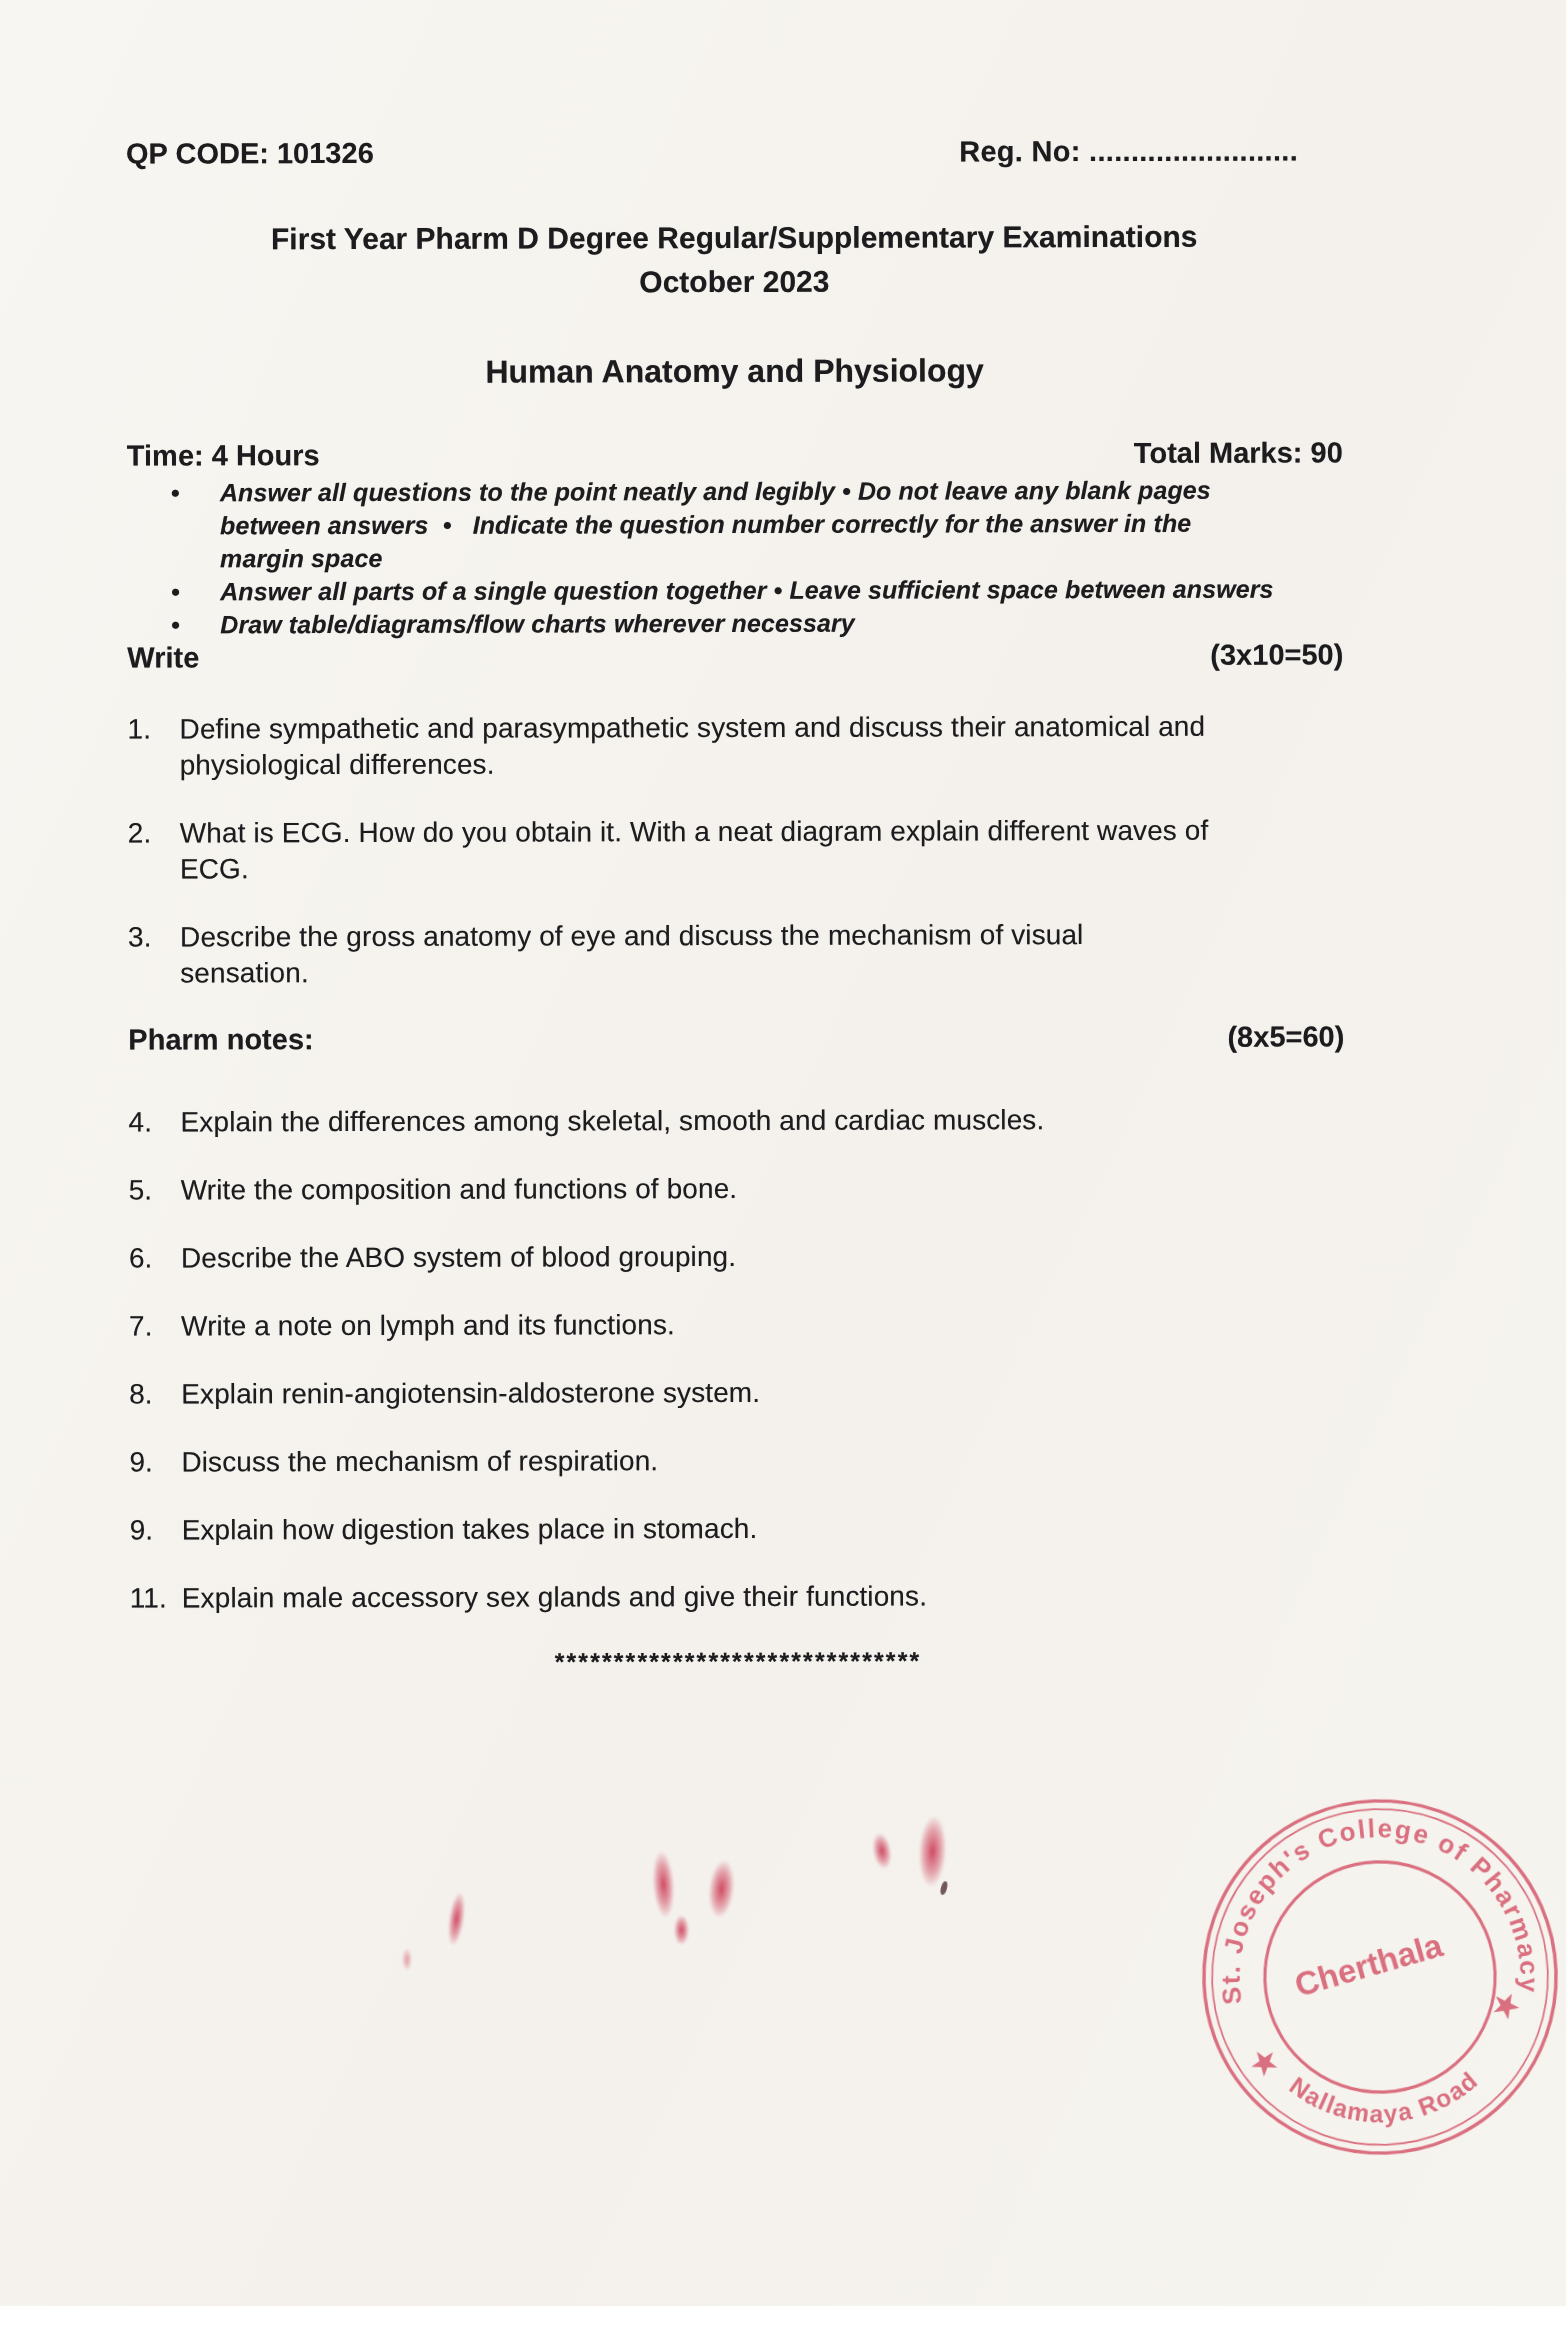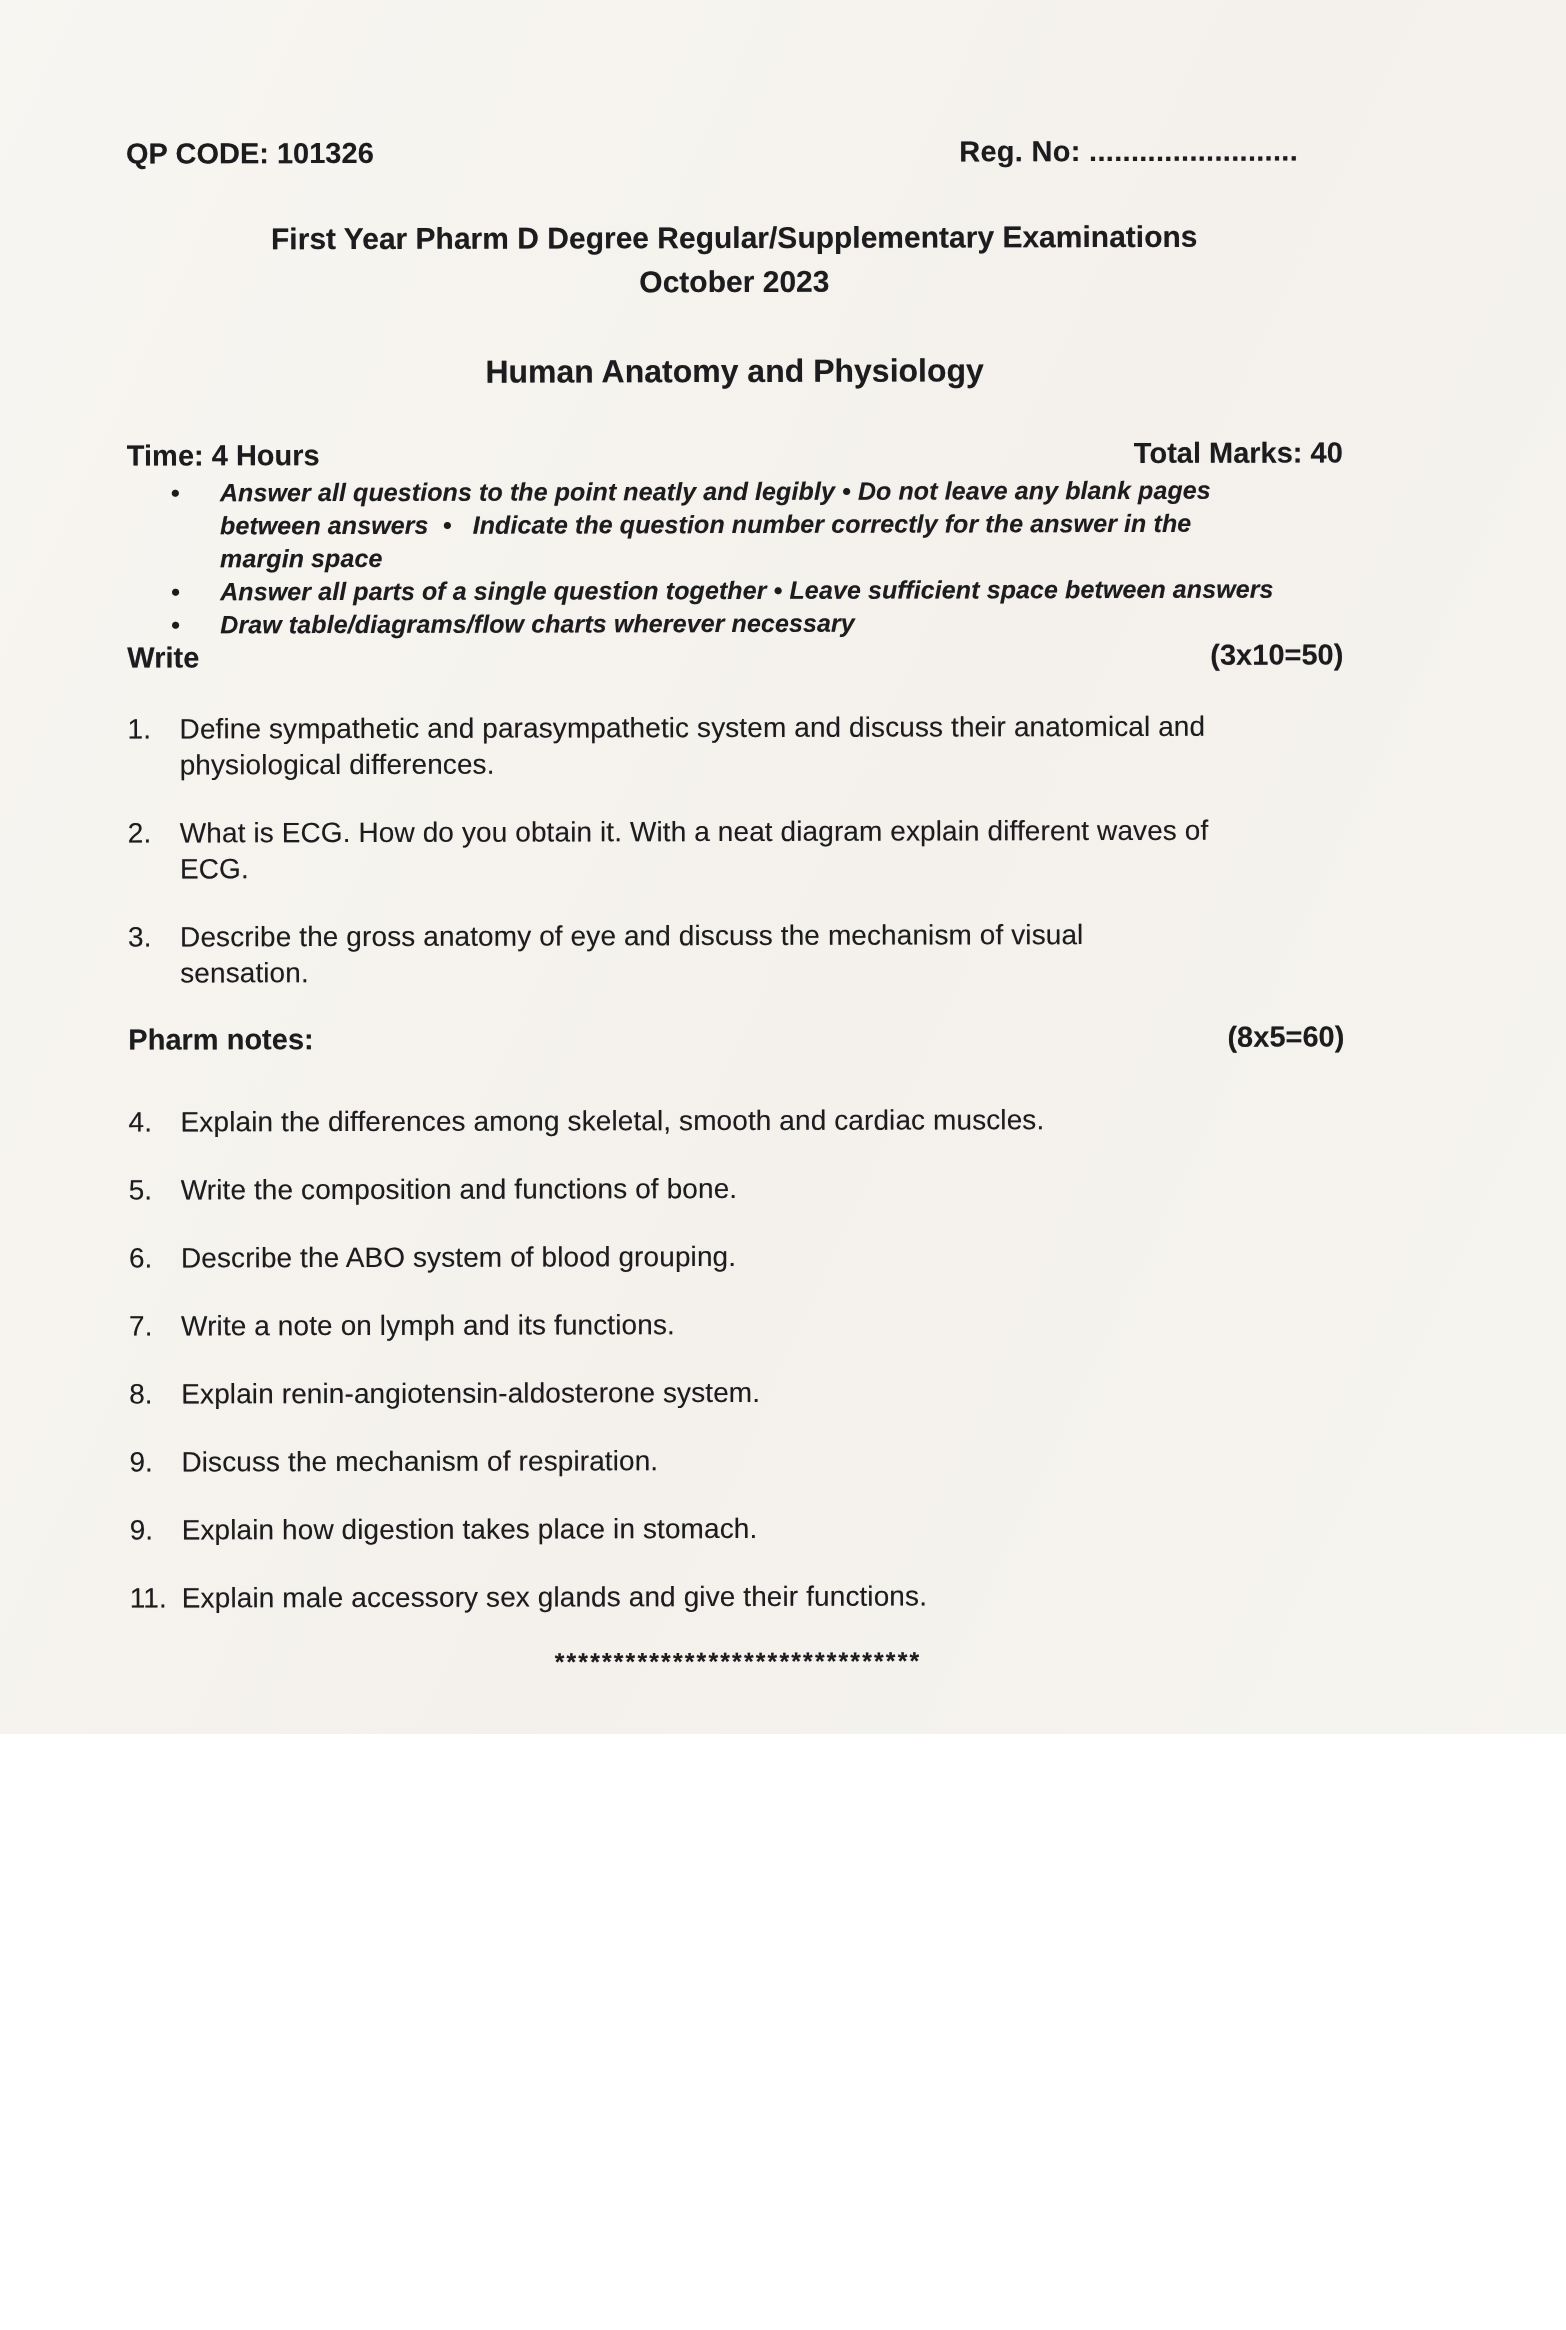--- a/index.html
+++ b/index.html
@@ -1,18 +1,18 @@
 <!DOCTYPE html>
 <html style="font-size:11px"><head>
 <meta charset="utf-8">
 <style>
   html,body{margin:0;padding:0;}
   .page{
     position:relative;
-    width:1567px;height:1734px;
+    width:1567px;height:2306px;
     background:linear-gradient(115deg,#f8f6f2 0%,#f4f1ec 55%,#f6f4ef 100%);
     font-family:"Liberation Sans",sans-serif;
     color:#1c1c1e;
     overflow:hidden;
   }
   .content{
     position:absolute;left:128px;top:136px;width:1216px;
     transform:rotate(-0.15deg);
     text-shadow:0 0 0.7px rgba(25,25,28,.4);
   }
@@ -73,21 +73,21 @@
 
     <div class="title-block">
       <div>First Year Pharm D Degree Regular/Supplementary Examinations</div>
       <div>October 2023</div>
     </div>
 
     <div class="subject">Human Anatomy and Physiology</div>
 
     <div class="meta-row">
       <span>Time: 4 Hours</span>
-      <span>Total Marks: 40</span>
+      <span>Total Marks: 90</span>
     </div>
 
     <div class="instructions">
       <div class="instr">
         <span class="instr-dot">•</span>
         <span class="instr-text">Answer all questions to the point neatly and legibly • Do not leave any blank pages
 between answers  •   Indicate the question number correctly for the answer in the
 margin space</span>
       </div>
       <div class="instr">

